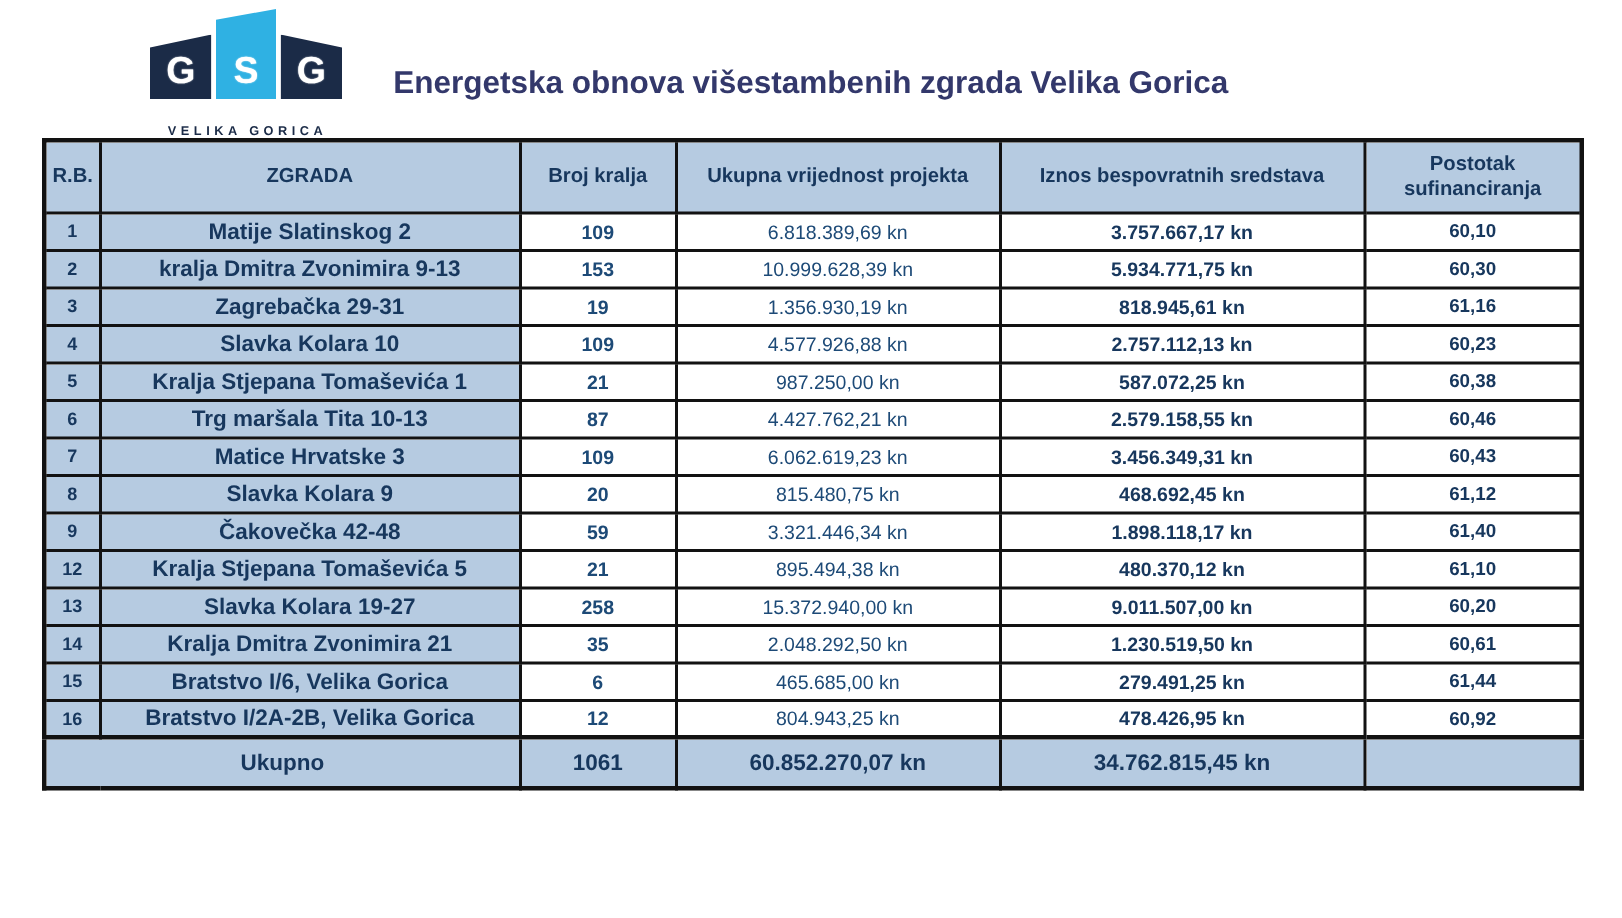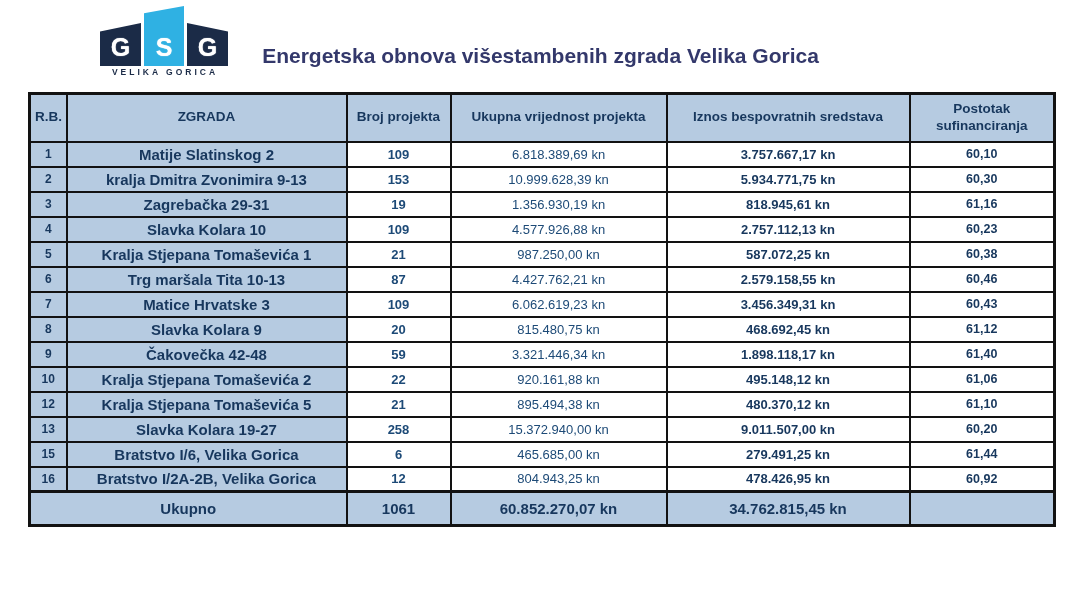--- a/index.html
+++ b/index.html
@@ -21,21 +21,21 @@
   .logo-shapes{position:relative;width:134px;height:60px;}
   .shape{position:absolute;display:flex;align-items:flex-end;justify-content:center;}
   .shape-left{left:2px;top:17px;width:41px;height:43px;background:var(--logo_navy);
     clip-path:polygon(0 20%,100% 0,100% 100%,0 100%);}
   .shape-mid{left:46px;top:0;width:40px;height:60px;background:var(--logo_light_blue);
     clip-path:polygon(0 12%,100% 0,100% 100%,0 100%);}
   .shape-right{left:89px;top:17px;width:41px;height:43px;background:var(--logo_navy);
     clip-path:polygon(0 0,100% 20%,100% 100%,0 100%);}
   .logo-letter{color:#fff;font-weight:bold;font-size:25px;line-height:1;
     padding-bottom:6px;text-shadow:0 0 1px #fff;}
-  .logo-subtitle{margin-top:1px;text-align:center;font-size:8.5px;font-weight:bold;
+  .logo-subtitle{margin-top:16px;text-align:center;font-size:8.5px;font-weight:bold;
     letter-spacing:3px;color:var(--logo_navy);white-space:nowrap;}
   
   .page-title{position:absolute;left:0;right:0;top:44px;text-align:center;
     font-size:21px;font-weight:bold;color:var(--title_navy);}
   
   table{border-collapse:collapse;table-layout:fixed;width:1025px;margin-left:28px;
     border:3px solid var(--border_black);}
   col.c-rb{width:37px;} col.c-zg{width:280px;} col.c-num{width:104px;}
   col.c-val{width:216px;} col.c-grant{width:243px;} col.c-pct{width:145px;}
   th,td{border:2px solid var(--border_black);text-align:center;vertical-align:middle;
@@ -85,21 +85,21 @@
       <col class="c-zg">
       <col class="c-num">
     <col class="c-val">
       <col class="c-grant">
       <col class="c-pct">
   </colgroup>
   <thead>
     <tr>
       <th>R.B.</th>
       <th>ZGRADA</th>
-      <th>Broj projekta</th>
+      <th>Broj kralja</th>
       <th>Ukupna vrijednost projekta</th>
       <th>Iznos bespovratnih sredstava</th>
       <th>Postotak sufinanciranja</th>
     </tr>
   </thead>
   <tbody>
       <tr>
         <td class="rb">1</td>
         <td class="zg">Matije Slatinskog 2</td>
         <td class="num">109</td>
@@ -165,42 +165,42 @@
       </tr>
       <tr>
         <td class="rb">9</td>
         <td class="zg">Čakovečka 42-48</td>
         <td class="num">59</td>
         <td class="val">3.321.446,34 kn</td>
         <td class="grant">1.898.118,17 kn</td>
         <td class="pct">61,40</td>
       </tr>
       <tr>
-        <td class="rb">10</td>
-        <td class="zg">Kralja Stjepana Tomaševića 2</td>
-        <td class="num">22</td>
-        <td class="val">920.161,88 kn</td>
-        <td class="grant">495.148,12 kn</td>
-        <td class="pct">61,06</td>
-      </tr>
-      <tr>
         <td class="rb">12</td>
         <td class="zg">Kralja Stjepana Tomaševića 5</td>
         <td class="num">21</td>
         <td class="val">895.494,38 kn</td>
         <td class="grant">480.370,12 kn</td>
         <td class="pct">61,10</td>
       </tr>
       <tr>
         <td class="rb">13</td>
         <td class="zg">Slavka Kolara 19-27</td>
         <td class="num">258</td>
         <td class="val">15.372.940,00 kn</td>
         <td class="grant">9.011.507,00 kn</td>
         <td class="pct">60,20</td>
+      </tr>
+      <tr>
+        <td class="rb">14</td>
+        <td class="zg">Kralja Dmitra Zvonimira 21</td>
+        <td class="num">35</td>
+        <td class="val">2.048.292,50 kn</td>
+        <td class="grant">1.230.519,50 kn</td>
+        <td class="pct">60,61</td>
       </tr>
       <tr>
         <td class="rb">15</td>
         <td class="zg">Bratstvo I/6, Velika Gorica</td>
         <td class="num">6</td>
         <td class="val">465.685,00 kn</td>
         <td class="grant">279.491,25 kn</td>
         <td class="pct">61,44</td>
       </tr>
       <tr>

